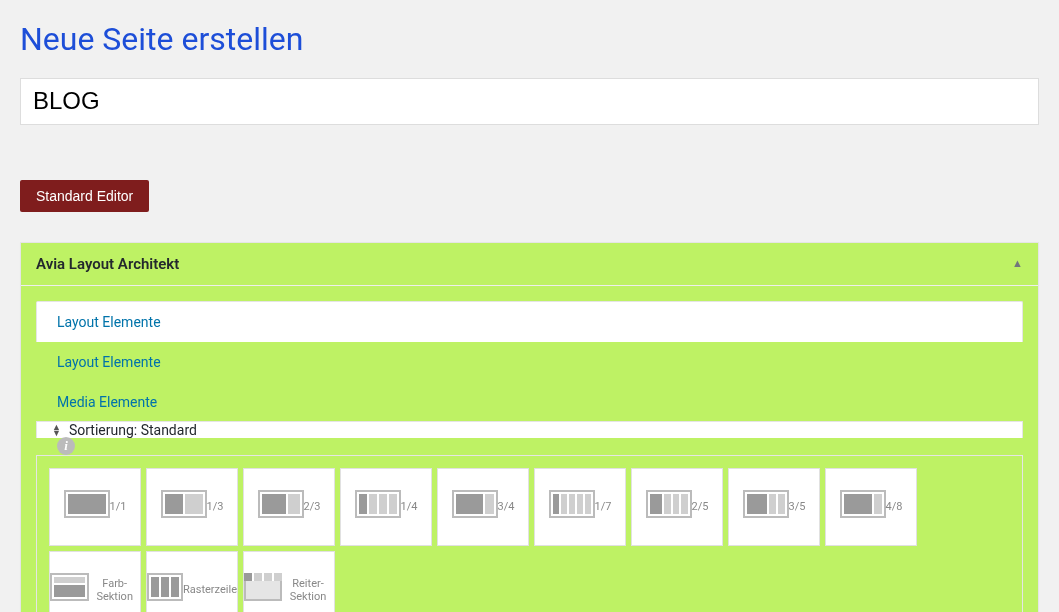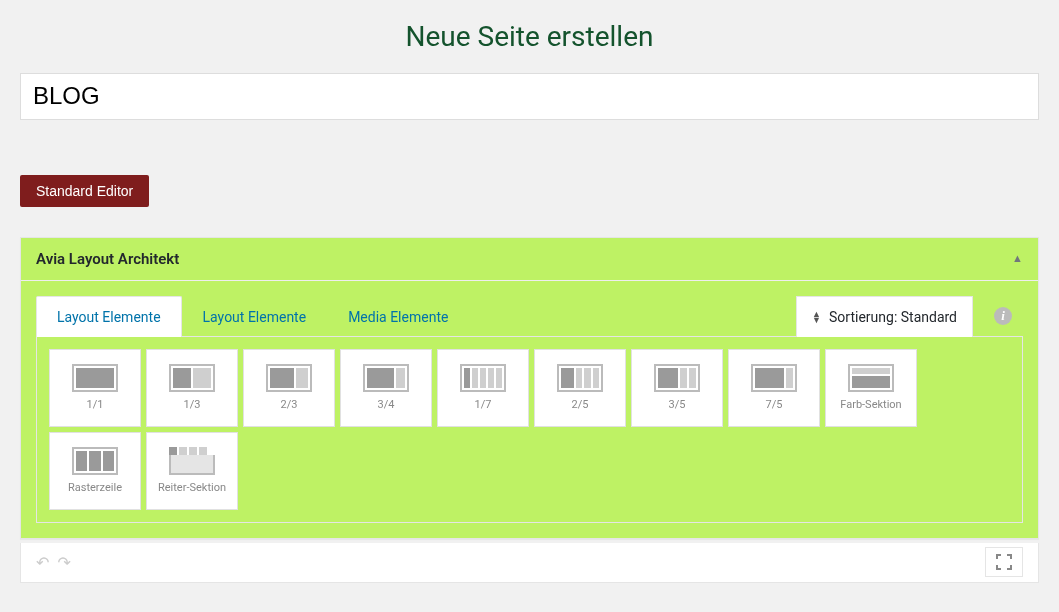--- a/index.html
+++ b/index.html
@@ -8,25 +8,24 @@
     background: #f1f1f1;
     font-family: -apple-system, BlinkMacSystemFont, "Segoe UI", Roboto, Arial, sans-serif;
     font-size: 13px;
     color: #23282d;
     width: 1059px;
     height: 612px;
     padding: 20px 20px 0 20px;
     overflow: hidden;
   }
   h1.page-title {
-    font-size: 28px;
+    font-size: 32px;
     font-weight: 400;
     margin: 0 0 20px 0;
-    color: #14532d;
-    text-align: center;
+    color: #1d4ed8;
   }
   .title-input {
     width: 100%;
     padding: 8px 12px;
     font-size: 24px;
     line-height: 1.2;
     border: 1px solid #ddd;
     background: #fff;
     outline: none;
   }
@@ -63,20 +62,21 @@
     color: #72777c;
     font-size: 11px;
   }
   .panel-body {
     padding: 15px;
   }
   .tabs-row {
     display: flex;
     align-items: stretch;
     border-bottom: 1px solid #e5e5e5;
+    flex-direction: column;
   }
   .tab {
     padding: 12px 20px;
     color: #0073aa;
     cursor: pointer;
     border: 1px solid transparent;
     border-bottom: none;
     border-radius: 2px 2px 0 0;
     margin-bottom: -1px;
     font-size: 14px;
@@ -126,21 +126,21 @@
     display: flex;
     flex-wrap: wrap;
     gap: 5px;
   }
   .element-card {
     width: 92px;
     height: 78px;
     border: 1px solid #e1e1e1;
     background: #fff;
     display: flex;
-    flex-direction: column;
+    flex-direction: row;
     align-items: center;
     justify-content: center;
     cursor: grab;
     font-size: 11px;
     color: #888;
     text-align: center;
   }
   .element-card .thumb {
     width: 46px;
     height: 28px;
@@ -241,20 +241,29 @@
 
 
       <div class="element-card">
         <div class="thumb">
             <div class="col accent" style="flex:2"></div>
             <div class="col"></div>
           </div>
         <span>2/3</span>
       </div>
 
+      <div class="element-card">
+        <div class="thumb">
+            <div class="col accent"></div>
+            <div class="col"></div>
+            <div class="col"></div>
+            <div class="col"></div>
+          </div>
+        <span>1/4</span>
+      </div>
 
       <div class="element-card">
         <div class="thumb">
             <div class="col accent" style="flex:3"></div>
             <div class="col"></div>
           </div>
         <span>3/4</span>
       </div>
 
       <div class="element-card">
@@ -285,21 +294,21 @@
             <div class="col"></div>
           </div>
         <span>3/5</span>
       </div>
 
       <div class="element-card">
         <div class="thumb">
             <div class="col accent" style="flex:4"></div>
             <div class="col"></div>
           </div>
-        <span>7/5</span>
+        <span>4/8</span>
       </div>
 
       <div class="element-card">
         <div class="thumb" style="flex-direction:column;gap:2px;">
             <div class="col" style="flex:1"></div>
             <div class="col accent" style="flex:2"></div>
           </div>
         <span>Farb-Sektion</span>
       </div>
 

